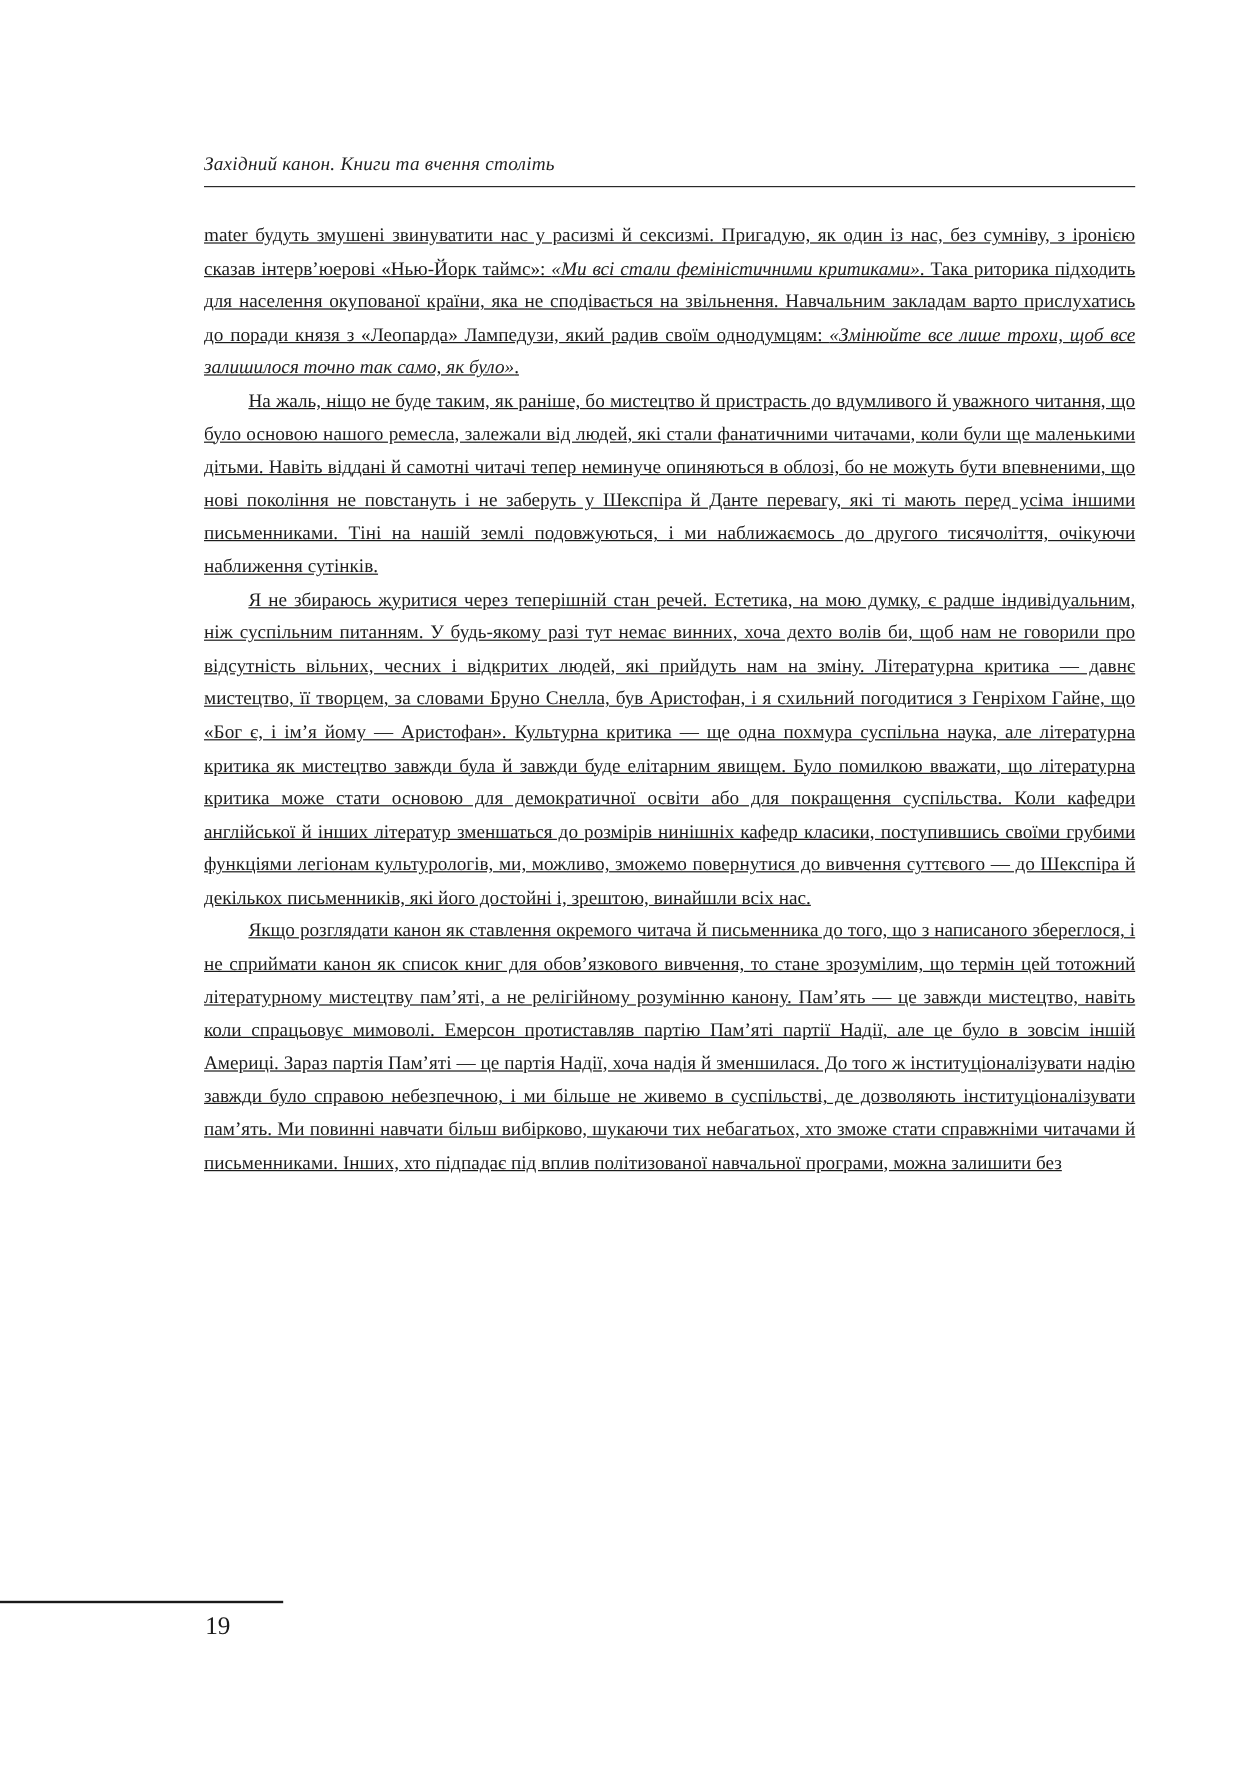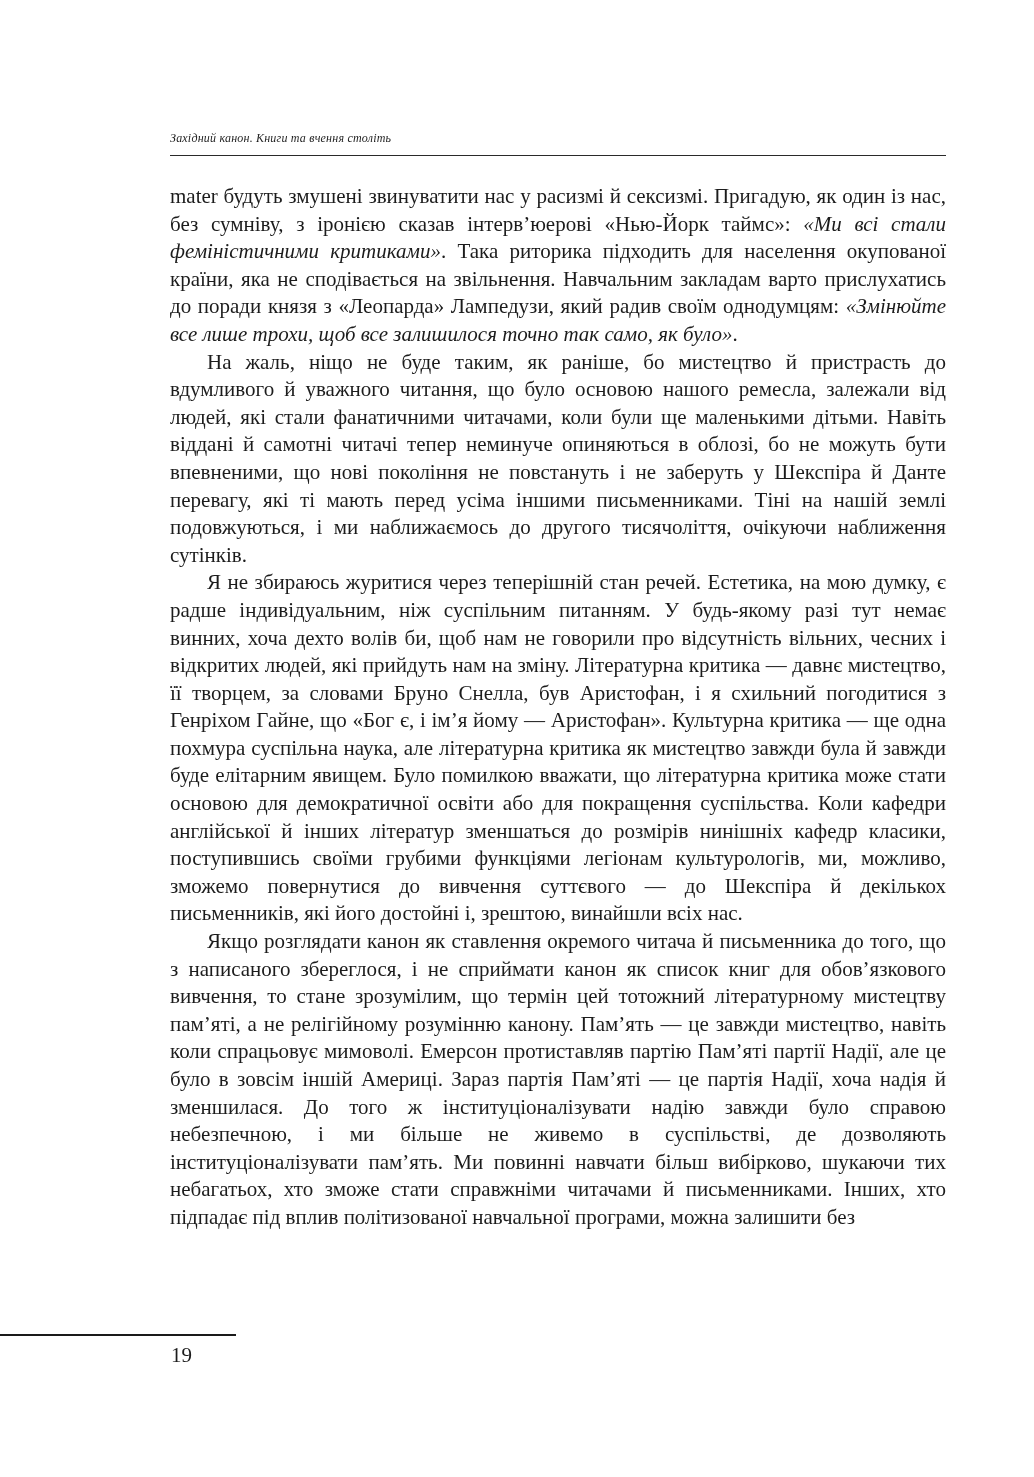--- a/index.html
+++ b/index.html
@@ -19,40 +19,41 @@
   }
   .running-header {
     position: absolute;
     left: 170px;
     top: 127px;
     width: 776px;
   }
   .running-header .title {
     display: block;
     font-style: italic;
-    font-size: 12px;
+    font-size: 16px;
     line-height: 22px;
     color: #1f1f1f;
     letter-spacing: 0.2px;
   }
   .header-rule {
     margin-top: 6px;
     border-top: 1.6px solid #2a2a2a;
     width: 100%;
     height: 0;
   }
   .page-body {
     position: absolute;
     left: 170px;
     top: 183px;
     width: 776px;
-    font-size: 21px;
+    font-size: 16px;
     line-height: 27.6px;
     text-align: justify;
     color: #1c1c1c;
+    text-decoration: underline;
   }
   .page-body p.para {
     margin: 0;
     padding: 0;
   }
   .page-body p.para.indent {
     text-indent: 37px;
   }
   .page-body .italic {
     font-style: italic;

